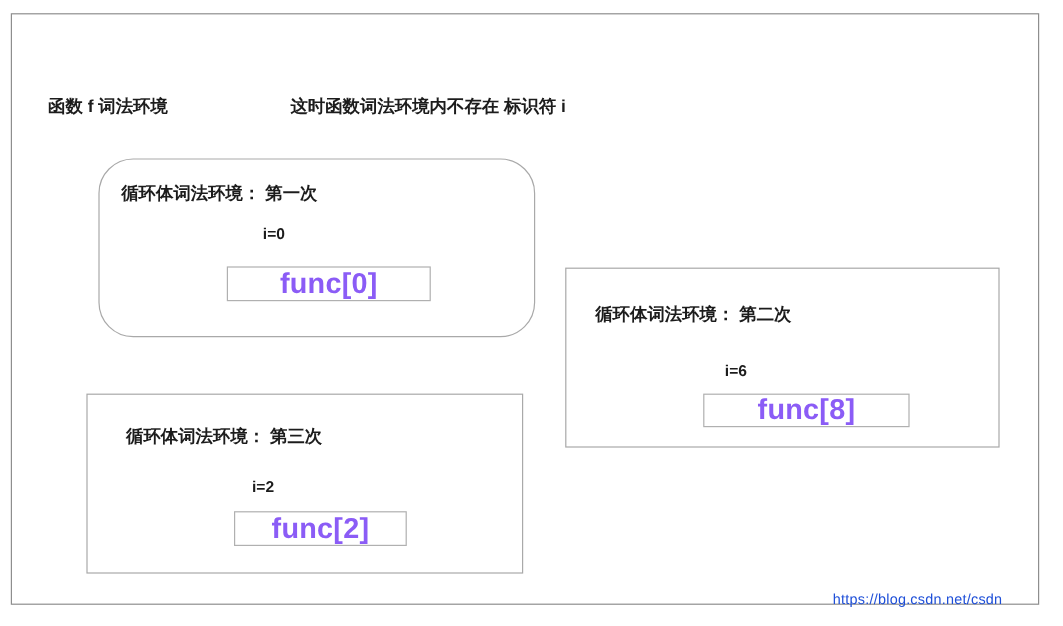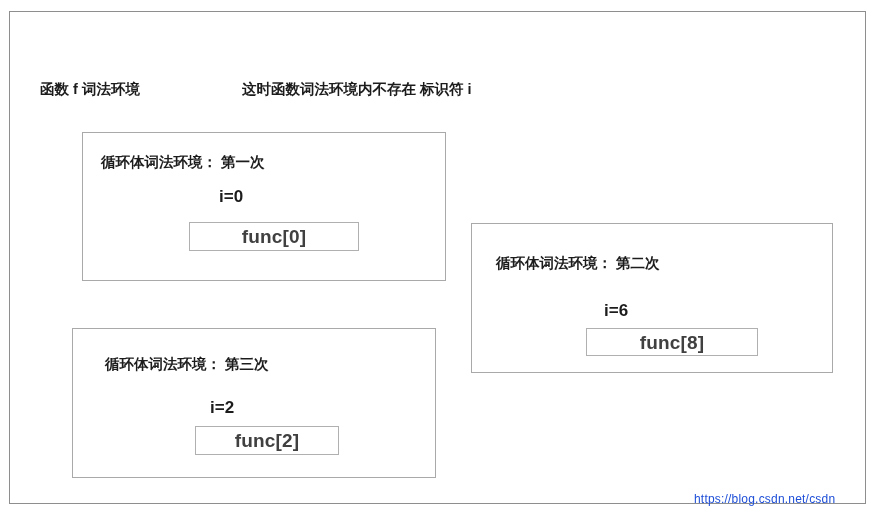--- a/index.html
+++ b/index.html
@@ -54,40 +54,40 @@
     font-weight: bold;
   }
 
   
   .block-box {
     position: absolute;
     border: 1px solid #a9a9a9;
     box-sizing: border-box;
     background: #ffffff;
   }
-  .block-box.b1 { left: 82px;  top: 132px; width: 364px; height: 149px; }
+  .block-box.b1 { left: 82px;  top: 132px; width: 364px; height: 149px; border-radius: 29px; }
   .block-box.b2 { left: 471px; top: 223px; width: 362px; height: 150px; }
   .block-box.b3 { left: 72px;  top: 328px; width: 364px; height: 150px; }
 
   .block-title {
     position: absolute;
     font-weight: bold;
     font-size: 14.5px;
     line-height: 1;
     white-space: nowrap;
     color: #1c1c1c;
   }
   .b1 .block-title { left: 18px; top: 22px; }
   .b2 .block-title { left: 24px; top: 32px; }
   .b3 .block-title { left: 32px; top: 28px; }
 
   .block-var {
     position: absolute;
     font-weight: bold;
-    font-size: 17px;
+    font-size: 13px;
     line-height: 1;
     white-space: nowrap;
     color: #1c1c1c;
   }
   .b1 .block-var { left: 136px; top: 55px; }
   .b2 .block-var { left: 132px; top: 78px; }
   .b3 .block-var { left: 124px; top: 70px; margin-left: 13px; }
 
   
   .func-box {
@@ -98,24 +98,24 @@
     display: flex;
     align-items: center;
     justify-content: center;
   }
   .b1 .func-box { left: 106px; top: 89px; width: 170px; height: 29px; }
   .b2 .func-box { left: 114px; top: 104px; width: 172px; height: 28px; }
   .b3 .func-box { left: 122px; top: 97px; width: 144px; height: 29px; }
 
   .func-label {
     font-weight: bold;
-    font-size: 19px;
+    font-size: 24px;
     line-height: 1;
     letter-spacing: 0.2px;
-    color: #404040;
+    color: #8b5cf6;
     white-space: nowrap;
   }
 
   
   .watermark {
     position: absolute;
     left: 694px;
     top: 492px;
     font-size: 12px;
     color: #1d4ed8;

